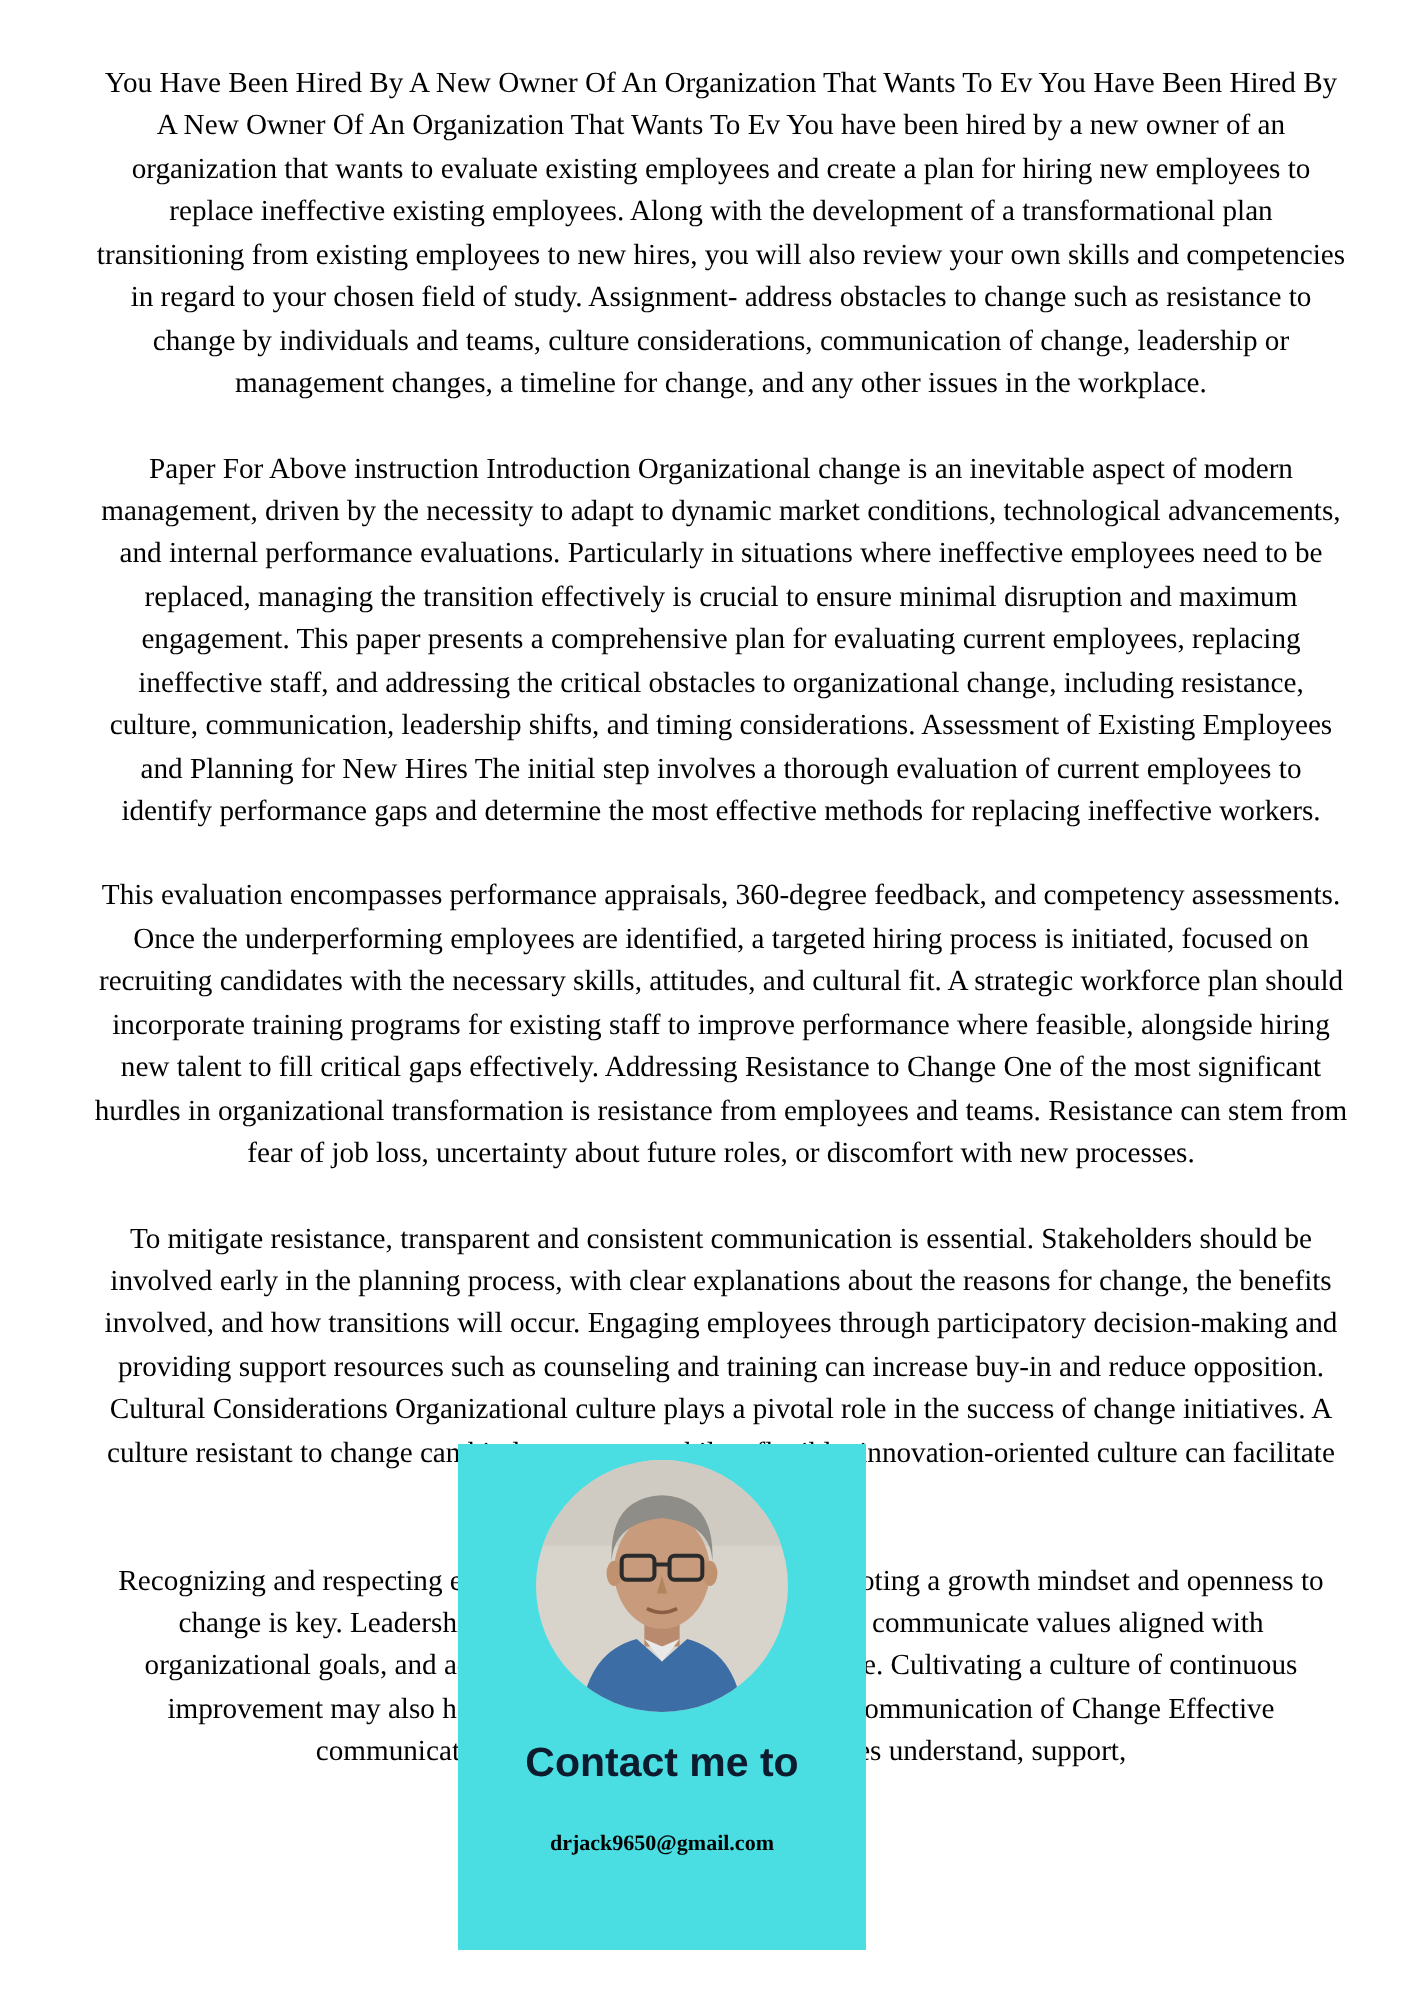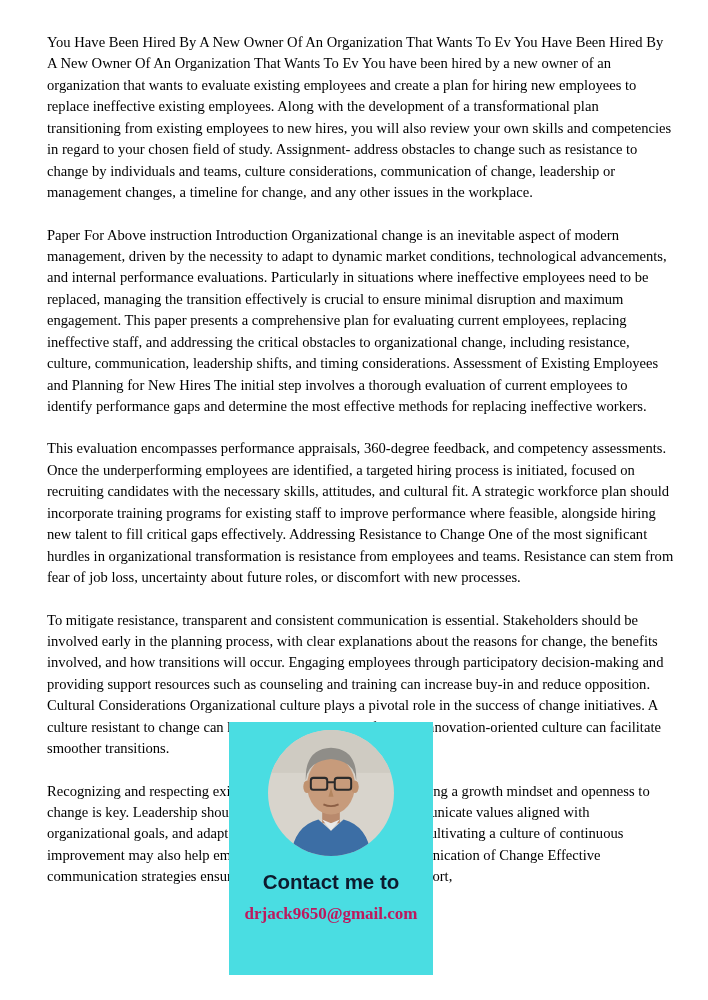--- a/index.html
+++ b/index.html
@@ -12,21 +12,21 @@
     font-family: "Liberation Serif", serif;
   }
   .doc-text {
     padding: 32px 34px 0 47px;
     font-size: 14.6px;
     line-height: 1.47;
     color: #000000;
   }
   .doc-text p {
     margin: 0 0 21px 0;
-    text-align: left;
+    text-align: center;
   }
   .contact-card {
     position: absolute;
     left: 229px;
     top: 722px;
     width: 204px;
     height: 253px;
     background: #4adde2;
     display: flex;
     flex-direction: column;
@@ -47,25 +47,25 @@
     text-align: center;
   }
   .contact-line {
     font-family: "Liberation Sans", sans-serif;
     font-weight: bold;
     font-size: 20.5px;
     line-height: 1.4;
     color: #0d1b2e;
   }
   .contact-email {
-    margin-top: 7px;
+    margin-top: 19px;
     font-family: "Liberation Serif", serif;
     font-weight: bold;
-    font-size: 17px;
-    color: #be185d;
+    font-size: 11px;
+    color: #000000;
   }
 </style>
 </head>
 <body>
 
 <div class="page">
 
   <div class="doc-text">
     <p>You Have Been Hired By A New Owner Of An Organization That Wants To Ev You Have Been Hired By A New Owner Of An Organization That Wants To Ev You have been hired by a new owner of an organization that wants to evaluate existing employees and create a plan for hiring new employees to replace ineffective existing employees. Along with the development of a transformational plan transitioning from existing employees to new hires, you will also review your own skills and competencies in regard to your chosen field of study. Assignment- address obstacles to change such as resistance to change by individuals and teams, culture considerations, communication of change, leadership or management changes, a timeline for change, and any other issues in the workplace.</p>
     <p>Paper For Above instruction Introduction Organizational change is an inevitable aspect of modern management, driven by the necessity to adapt to dynamic market conditions, technological advancements, and internal performance evaluations. Particularly in situations where ineffective employees need to be replaced, managing the transition effectively is crucial to ensure minimal disruption and maximum engagement. This paper presents a comprehensive plan for evaluating current employees, replacing ineffective staff, and addressing the critical obstacles to organizational change, including resistance, culture, communication, leadership shifts, and timing considerations. Assessment of Existing Employees and Planning for New Hires The initial step involves a thorough evaluation of current employees to identify performance gaps and determine the most effective methods for replacing ineffective workers.</p>

